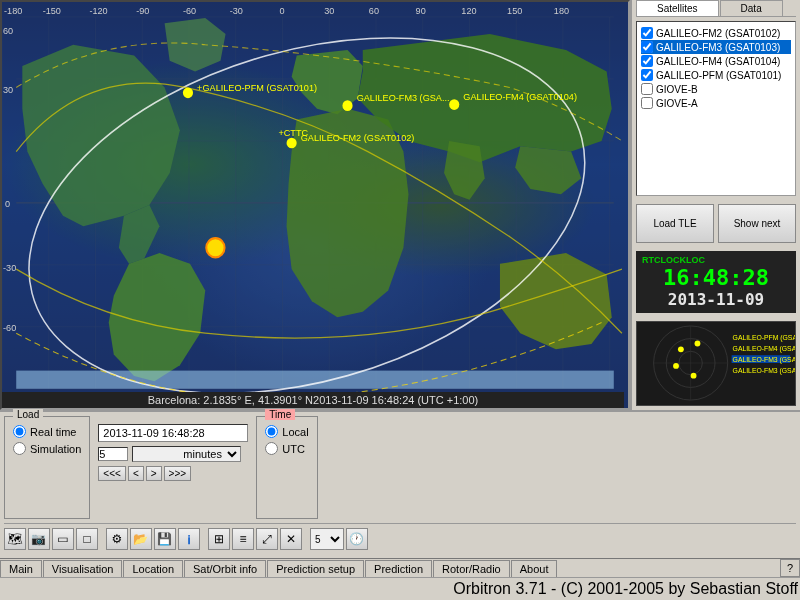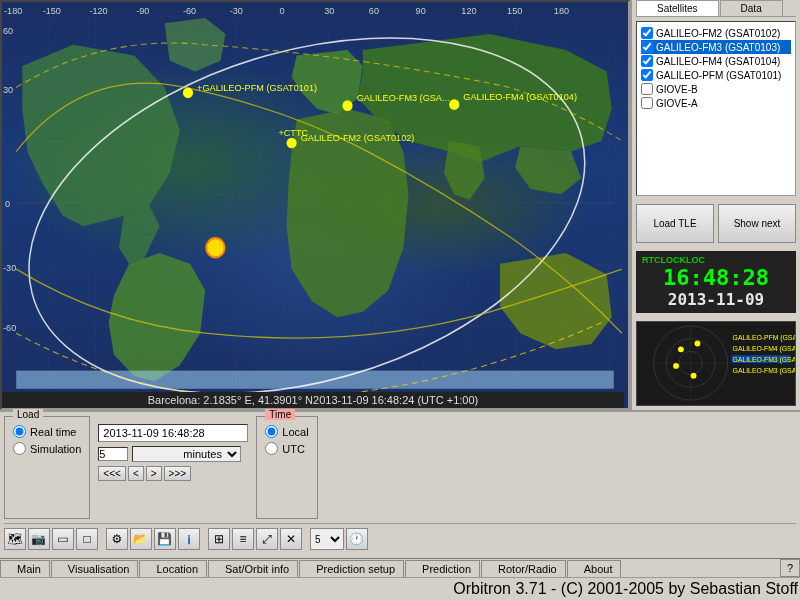--- a/index.html
+++ b/index.html
@@ -96,21 +96,21 @@
       background: linear-gradient(180deg, #f0f0f0, #d0d0d0);
       cursor: pointer; display: flex; align-items: center; justify-content: center;
       font-size: 12px;
     }
     .tool-separator { width: 4px; }
     #zoom-select { font-size: 10px; border: 1px solid #888; height: 22px; }
 
     
     #tab-bar { display: flex; background: #d4d0c8; border-top: 1px solid #777; align-items: flex-end; }
     .tab {
-      padding: 2px 8px 2px 16px; font-size: 11px;
+      padding: 2px 8px 2px 8px; font-size: 11px;
       border: 1px solid #888; border-bottom: none;
       background: #d4d0c8; cursor: pointer;
       margin-right: 1px;
     }
     #help-btn { margin-left: auto; padding: 2px 6px; font-size: 11px; border: 1px solid #888; background: #d4d0c8; cursor: pointer; }
 
     
     #app-status { background: #d4d0c8; text-align: right; font-size: 16px; padding: 2px; border-top: 1px solid #999; }
   </style>
 </head>

